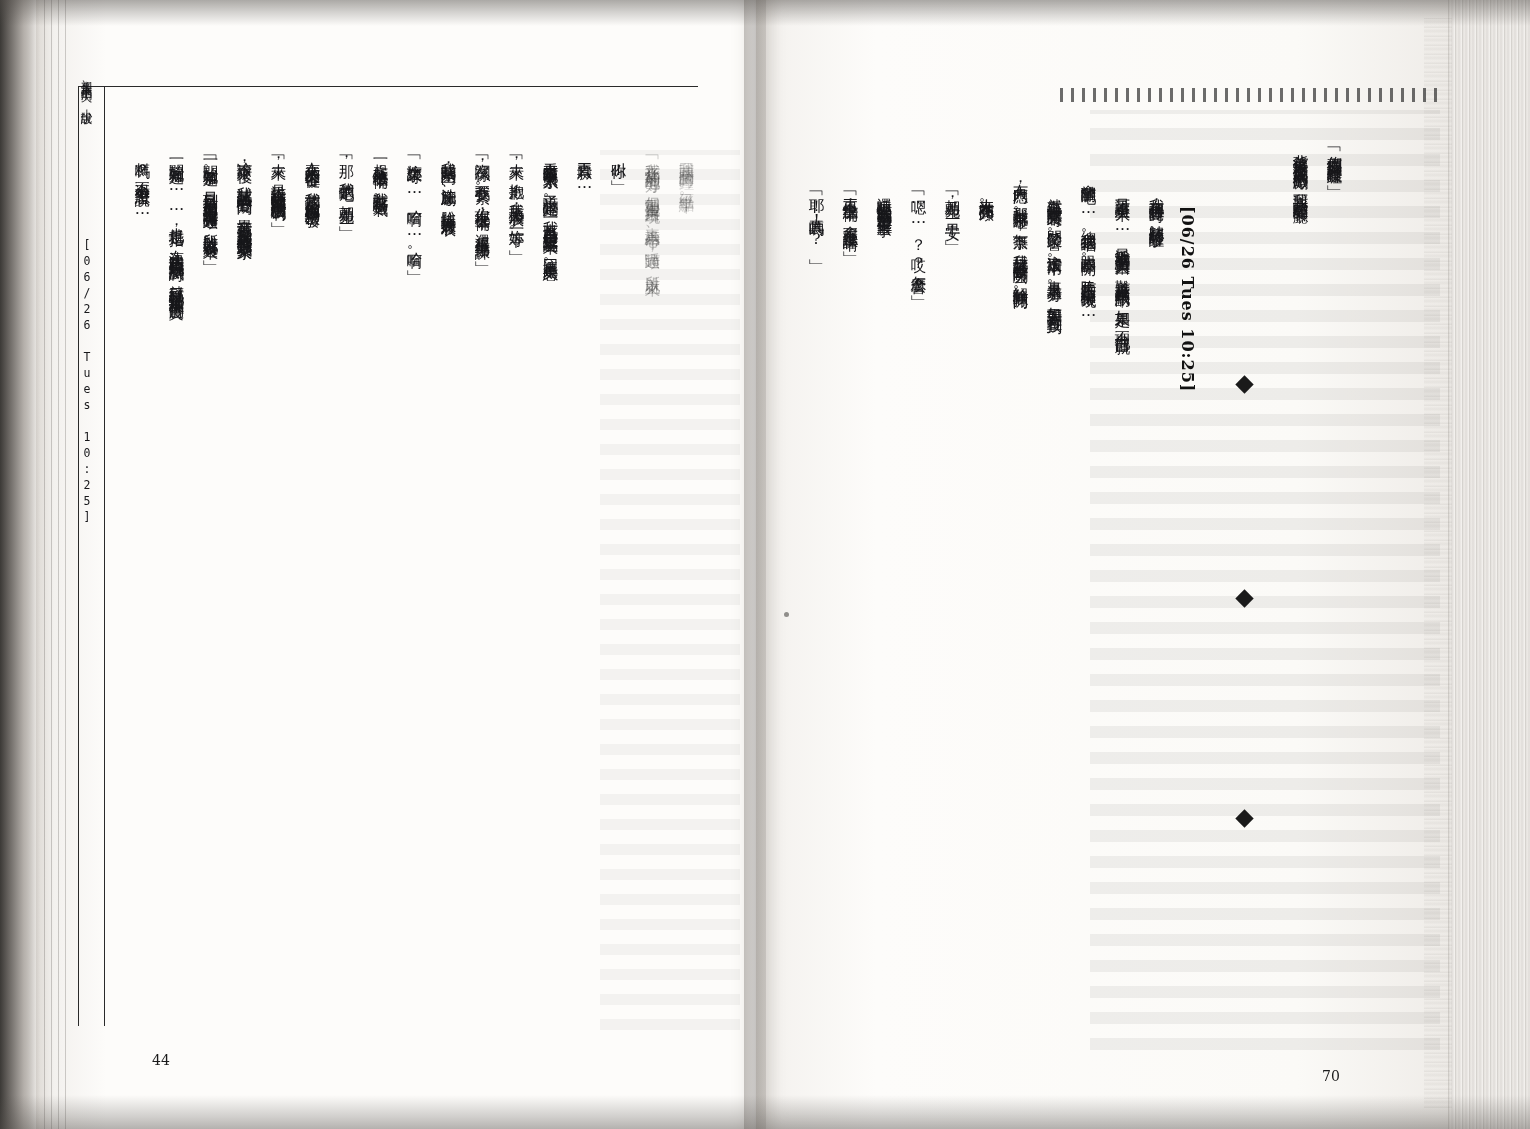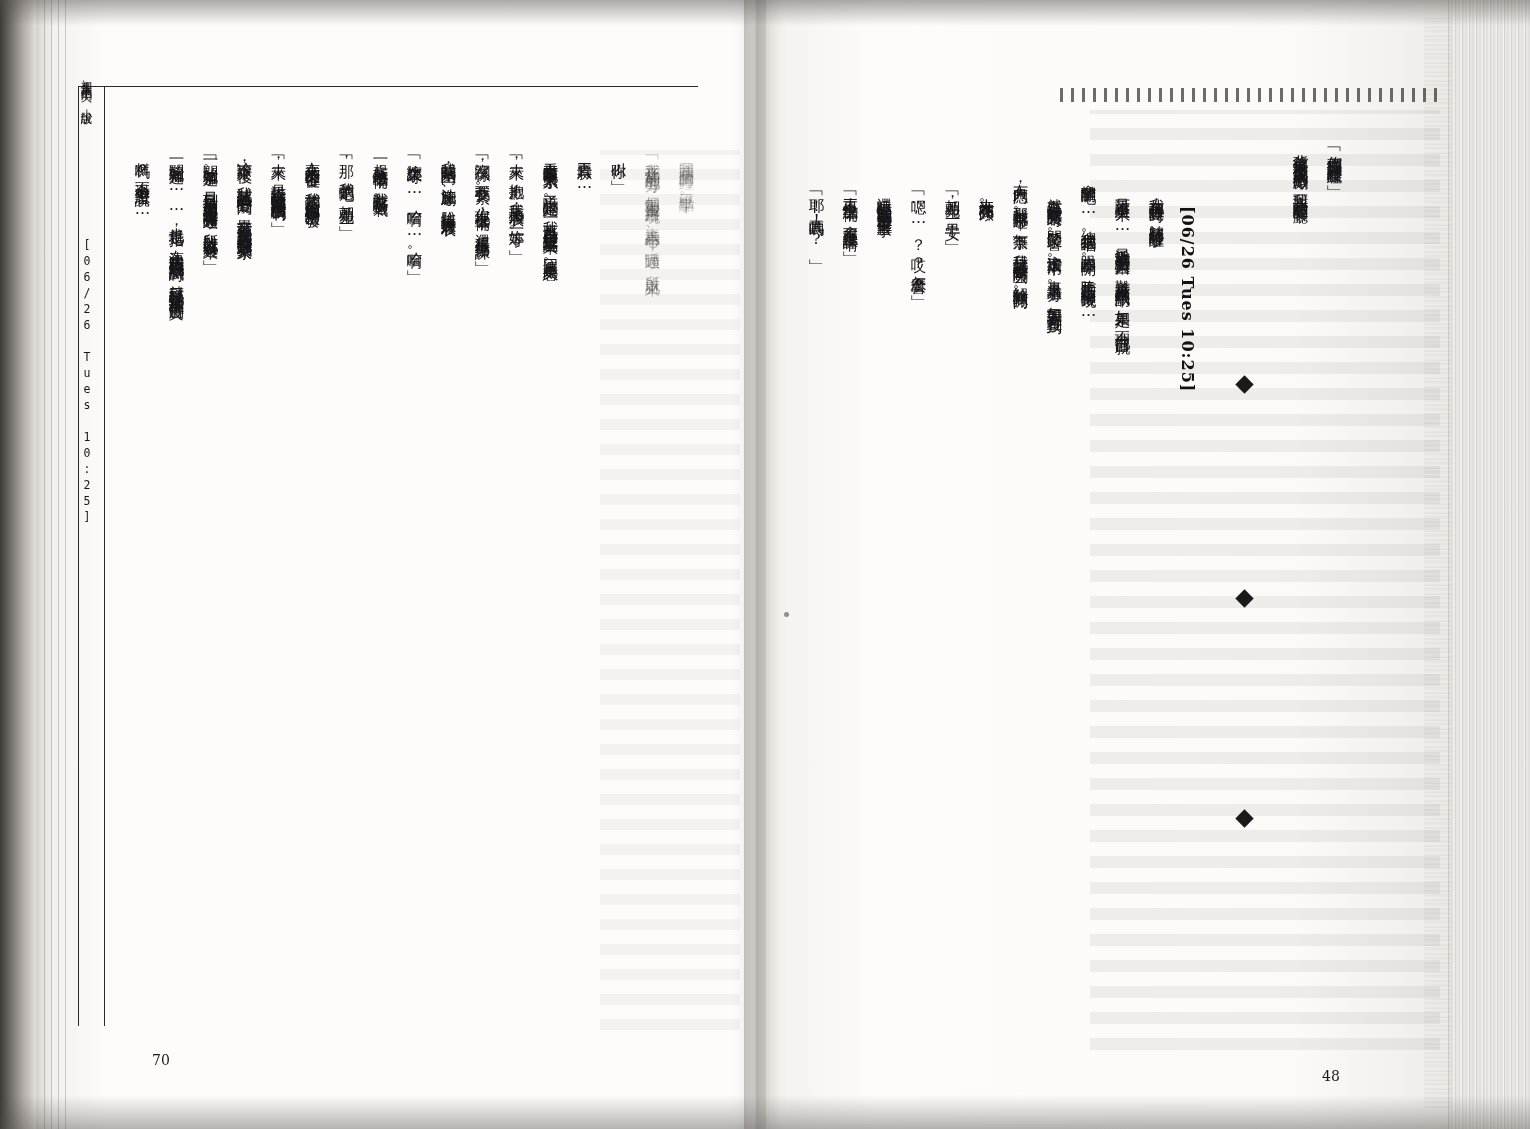--- a/index.html
+++ b/index.html
@@ -245,21 +245,21 @@
   <div class="vtext col" style="left:406px;">「讓妳久等了……哈啊……哈啊。」</div>
   <div class="vtext col" style="left:440px;">我趕緊關上門，洗臉刷牙、脫掉睡衣換好衣服。</div>
   <div class="vtext col" style="left:474px;">「沒關係，我不要緊。你現在去準備，還趕得上第二節課！」</div>
   <div class="vtext col" style="left:508px;">「未來，抱歉！我馬上換衣服，妳等一下。」</div>
   <div class="vtext col" style="left:542px;">看來是昨晚回來太累了，忘了設定鬧鐘。我一直以為自己早上很容易醒來，這回真是失態。</div>
   <div class="vtext col" style="left:576px;">真丟臉……</div>
   <div class="vtext col" style="left:610px;">叫你！」</div>
   <div class="vtext col ghost" style="left:644px;">「我在平常約好的地方等，但朝乃先生」真遲出現。真擔心兩年、睡過頭」，所以就上來</div>
   <div class="vtext col ghost2" style="left:678px;">我回頭看牆上的時鐘，已經十點半了。</div>
 
-  <div class="folio folio-left">70</div>
+  <div class="folio folio-left">44</div>
 
   <div class="heading" style="left:1178px; top:206px;">[06/26 Tues 10:25]</div>
 
   <div class="vtext col" style="left:1326px; top:142px;">「你們兩個要好好賺錢喔！」</div>
   <div class="vtext col" style="left:1292px; top:142px;">背後傳來愛科充滿個人風格的激勵，我與十八一起離開餐廳。</div>
   <div class="vtext col" style="left:1148px; top:186px;">我在房裡睡覺時，被門鈴聲吵醒了。</div>
   <div class="vtext col" style="left:1114px; top:186px;">是誰這麼一大早……最近我沒有上網買東西，難道是來推銷報紙的？如果是，不理他自己就</div>
   <div class="vtext col" style="left:1080px; top:172px;">會離開了吧……總之我很睏。眼皮睜不開。昨天的打工結束得太晚……</div>
   <div class="vtext col" style="left:1046px; top:186px;">就在第二波睡意襲來時，門鈴又響了。這次按了兩下。真是太過分了。如果對方要一直按到</div>
   <div class="vtext col" style="left:1012px; top:172px;">有人應門，那我就甭睡了。無奈下，我只好揉著眼走向玄關，解除鎖打開門。</div>
@@ -269,14 +269,14 @@
   <div class="vtext col" style="left:876px; top:186px;">還睡眼惺忪的我搞不清楚發生了什麼事。</div>
   <div class="vtext col" style="left:842px; top:186px;">「再不快點準備，會趕不上聽課唷？」</div>
   <div class="vtext col" style="left:808px; top:186px;">「耶！真的嗎!?」</div>
 
   <div class="diamonds">
     <span class="diamond d1"></span>
     <span class="diamond d2"></span>
     <span class="diamond d3"></span>
   </div>
 
-  <div class="folio folio-right">48</div>
+  <div class="folio folio-right">70</div>
 </div>
 
 </body></html>

